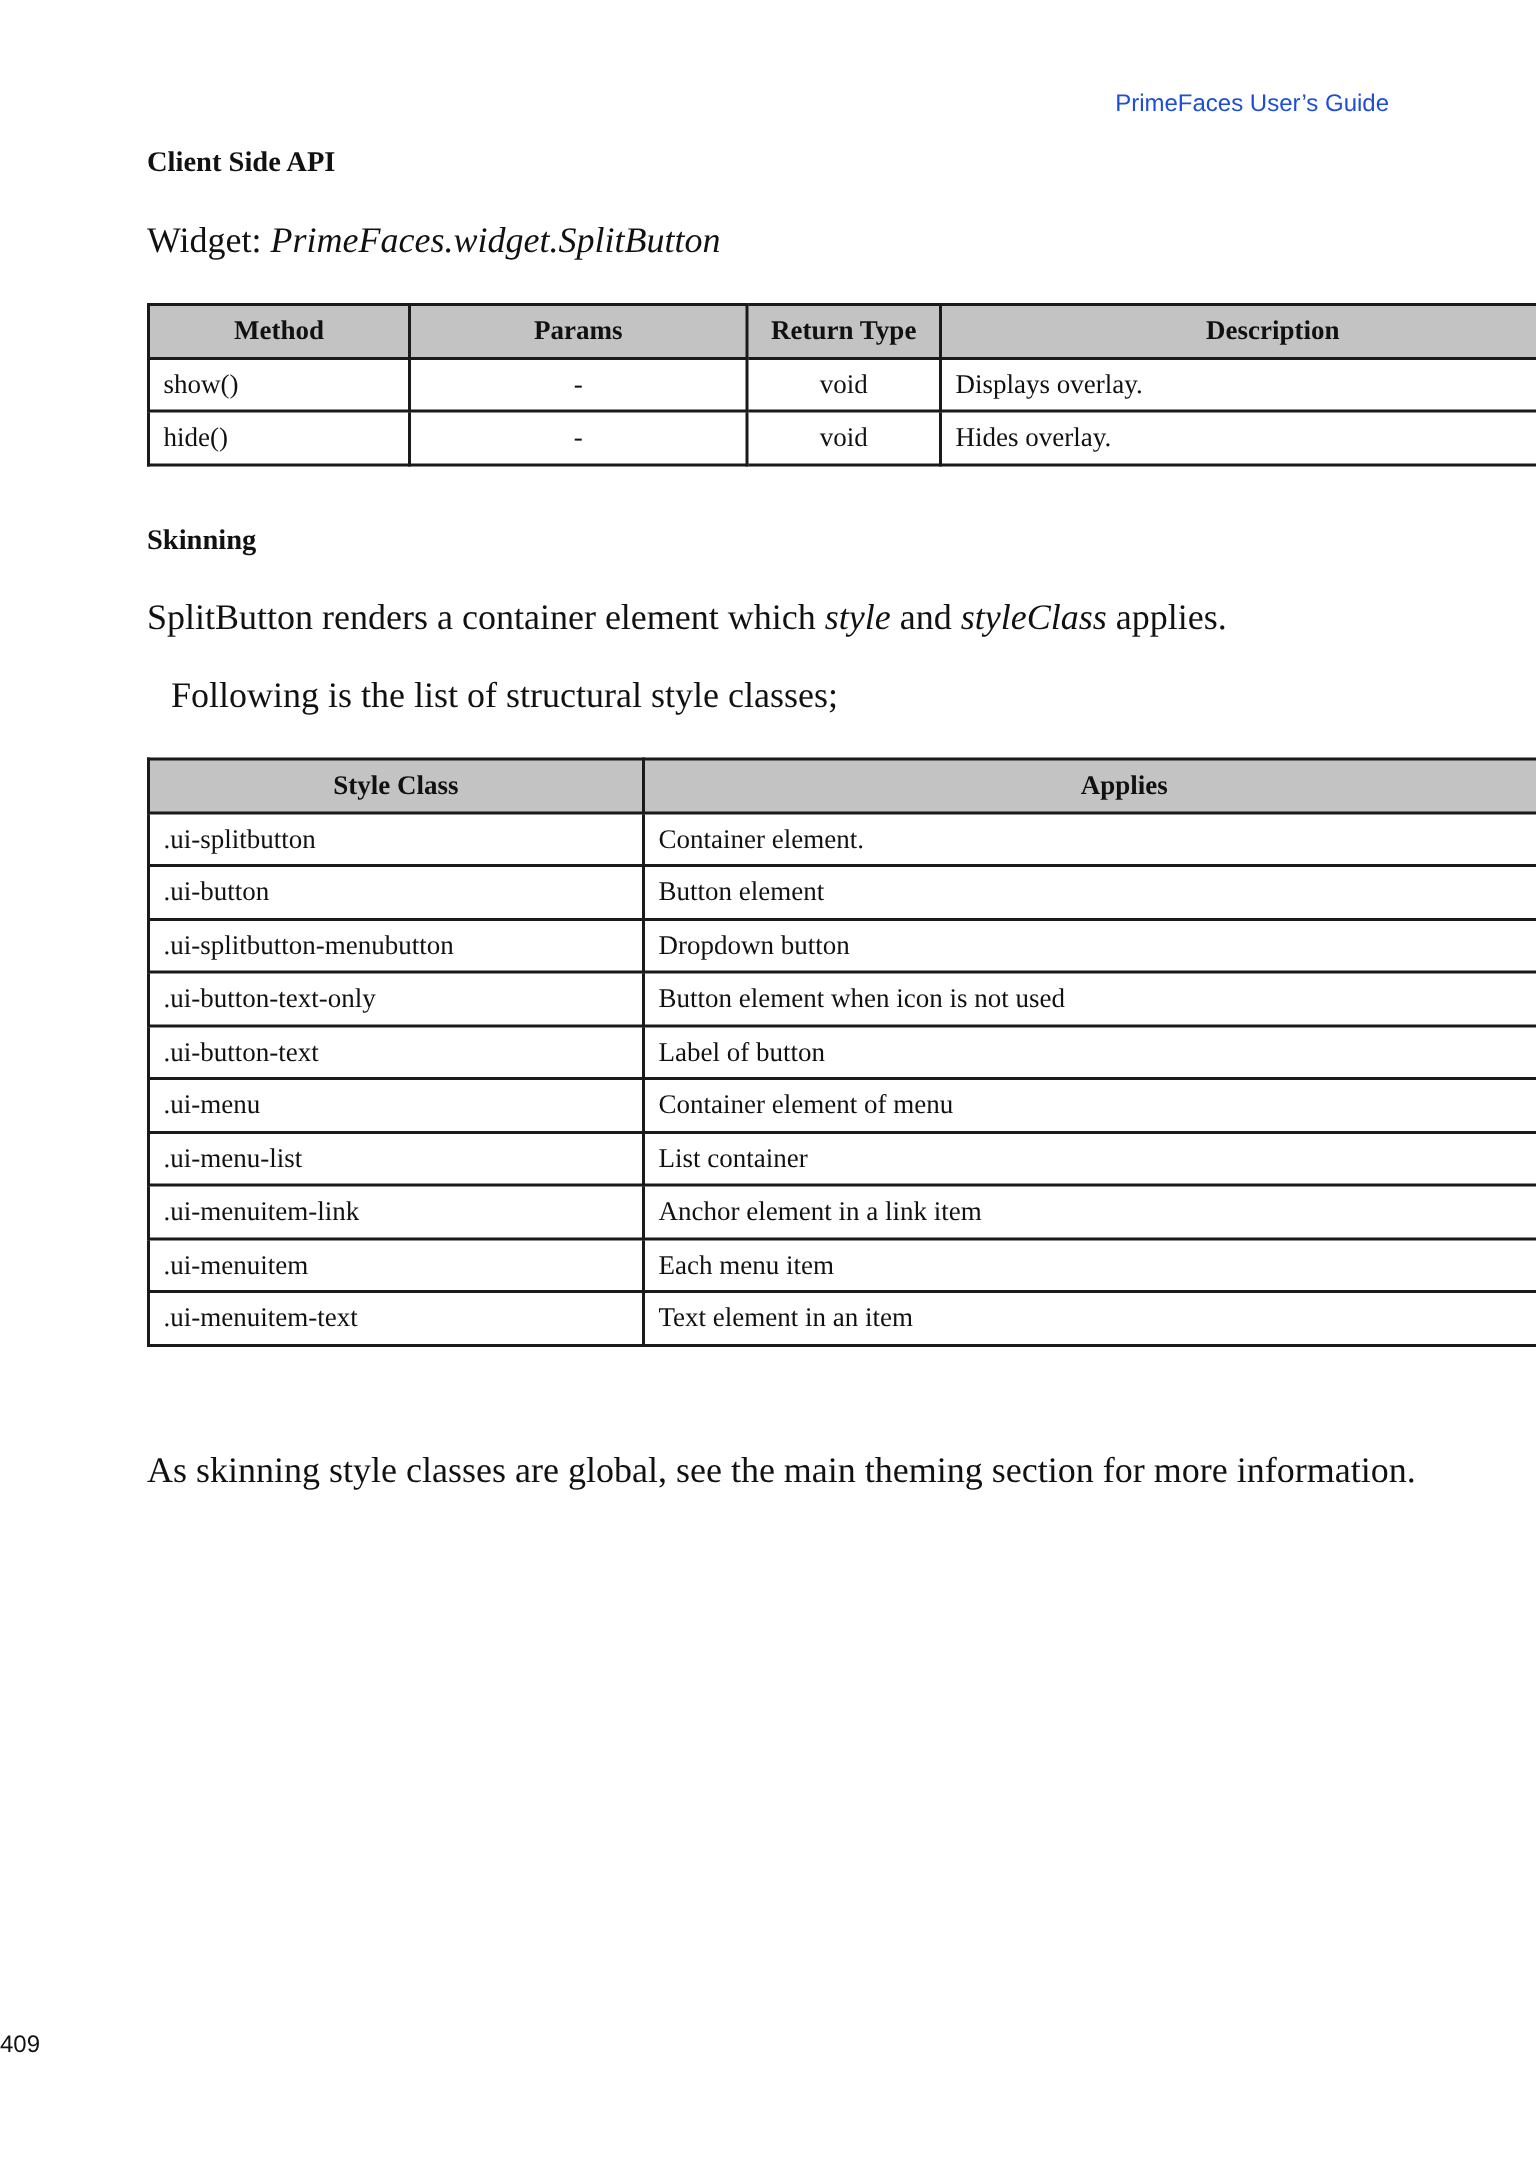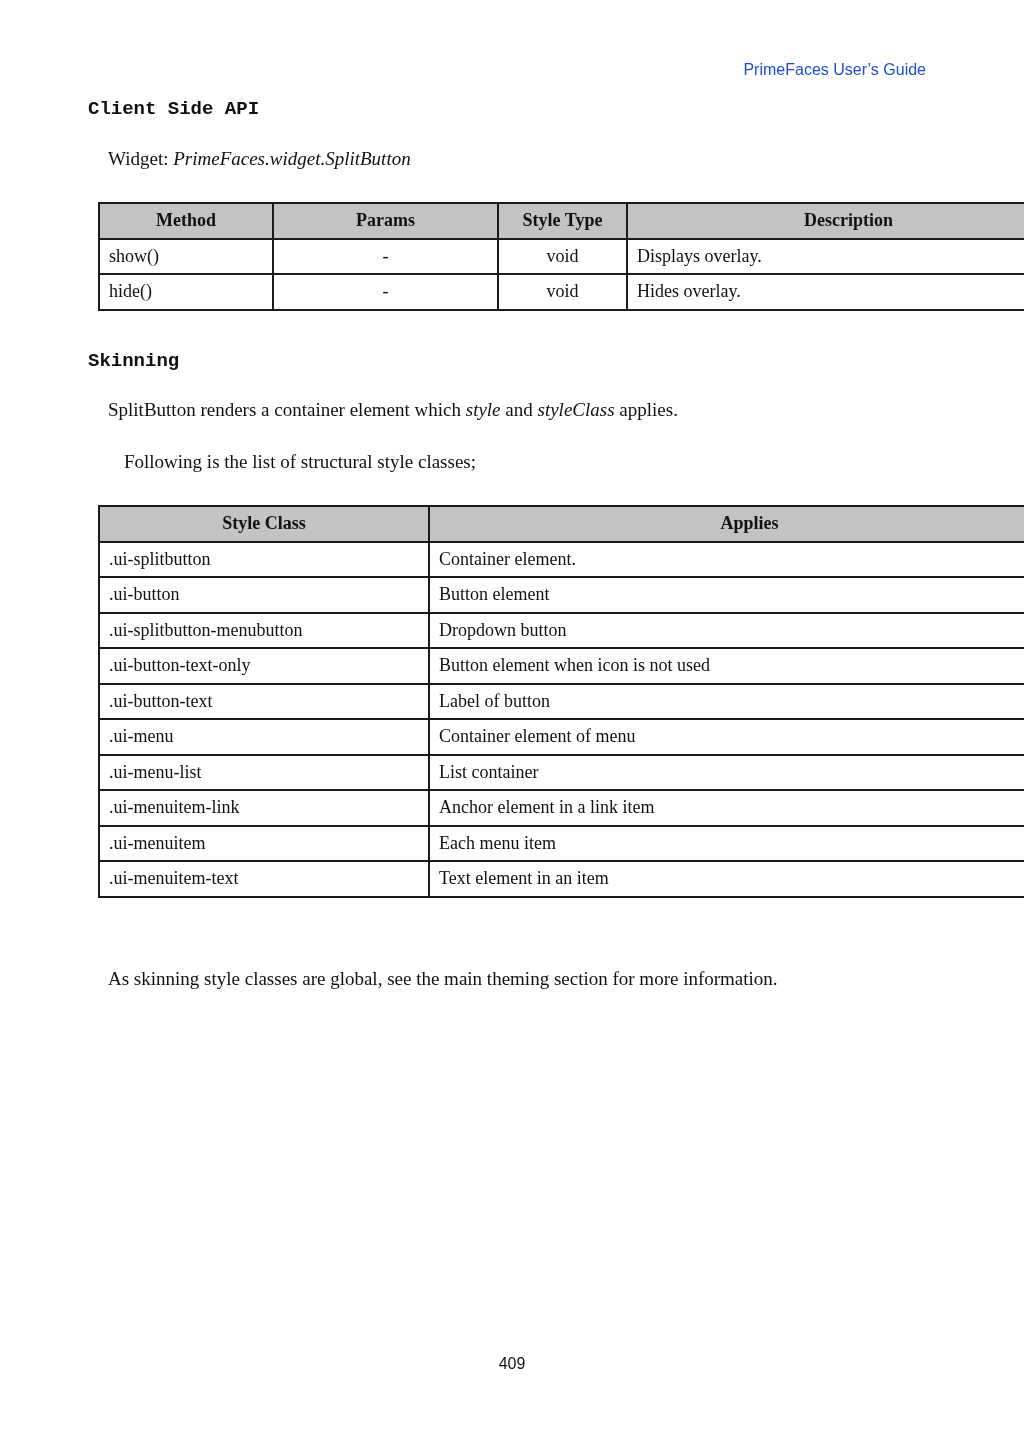--- a/index.html
+++ b/index.html
@@ -2,40 +2,40 @@
 <html><head>
 <meta charset="utf-8">
 <style>
   html, body { margin: 0; padding: 0; background: #ffffff; }
   body { width: 1024px; height: 1448px; position: relative; overflow: hidden; color: #111; }
   .header-right {
     position: absolute; top: 61px; right: 98px;
     font-family: "Liberation Sans", sans-serif; font-size: 16px; color: #1d4ed8;
   }
   .h2 {
-    position: absolute; left: 88px;
-    font-family: Liberation Mono, monospace; font-weight: bold; font-size: 19px; color: #111;
+    position: absolute; left: 98px;
+    font-family: Liberation Serif, serif; font-weight: bold; font-size: 19px; color: #111;
   }
   .para {
-    position: absolute; left: 108px;
-    font-family: "Liberation Serif", serif; font-size: 19px; color: #111; white-space: nowrap;
+    position: absolute; left: 98px;
+    font-family: "Liberation Serif", serif; font-size: 24px; color: #111; white-space: nowrap;
   }
   .para i { font-style: italic; }
   table.doc {
     position: absolute; left: 98px; width: 973px;
     border-collapse: collapse;
     font-family: "Liberation Serif", serif; font-size: 18px; color: #111;
   }
   table.doc th, table.doc td {
     border: 2px solid #1a1a1a; height: 35.5px; padding: 0 9px; box-sizing: border-box;
   }
   table.doc th { background: #c3c3c3; font-weight: bold; text-align: center; }
   td.center { text-align: center; }
   .page-number {
-    position: absolute; top: 1355px; left: 0; width: 1024px; text-align: center;
+    position: absolute; top: 1355px; left: 0; width: 1024px; text-align: left;
     font-family: "Liberation Sans", sans-serif; font-size: 16px; color: #111;
   }
 </style>
 </head>
 <body>
 
 <div class="header-right">PrimeFaces User’s Guide</div>
 
 <div class="h2" style="top:98px;">Client Side API</div>
 
@@ -47,21 +47,21 @@
   <colgroup>
     <col style="width:174px">
       <col style="width:225px">
       <col style="width:129px">
       <col>
   </colgroup>
   <thead>
     <tr>
       <th>Method</th>
       <th>Params</th>
-      <th>Style Type</th>
+      <th>Return Type</th>
       <th>Description</th>
     </tr>
   </thead>
   <tbody>
     <tr>
       <td>show()</td>
       <td class="center">-</td>
       <td class="center">void</td>
       <td>Displays overlay.</td>
     </tr>

